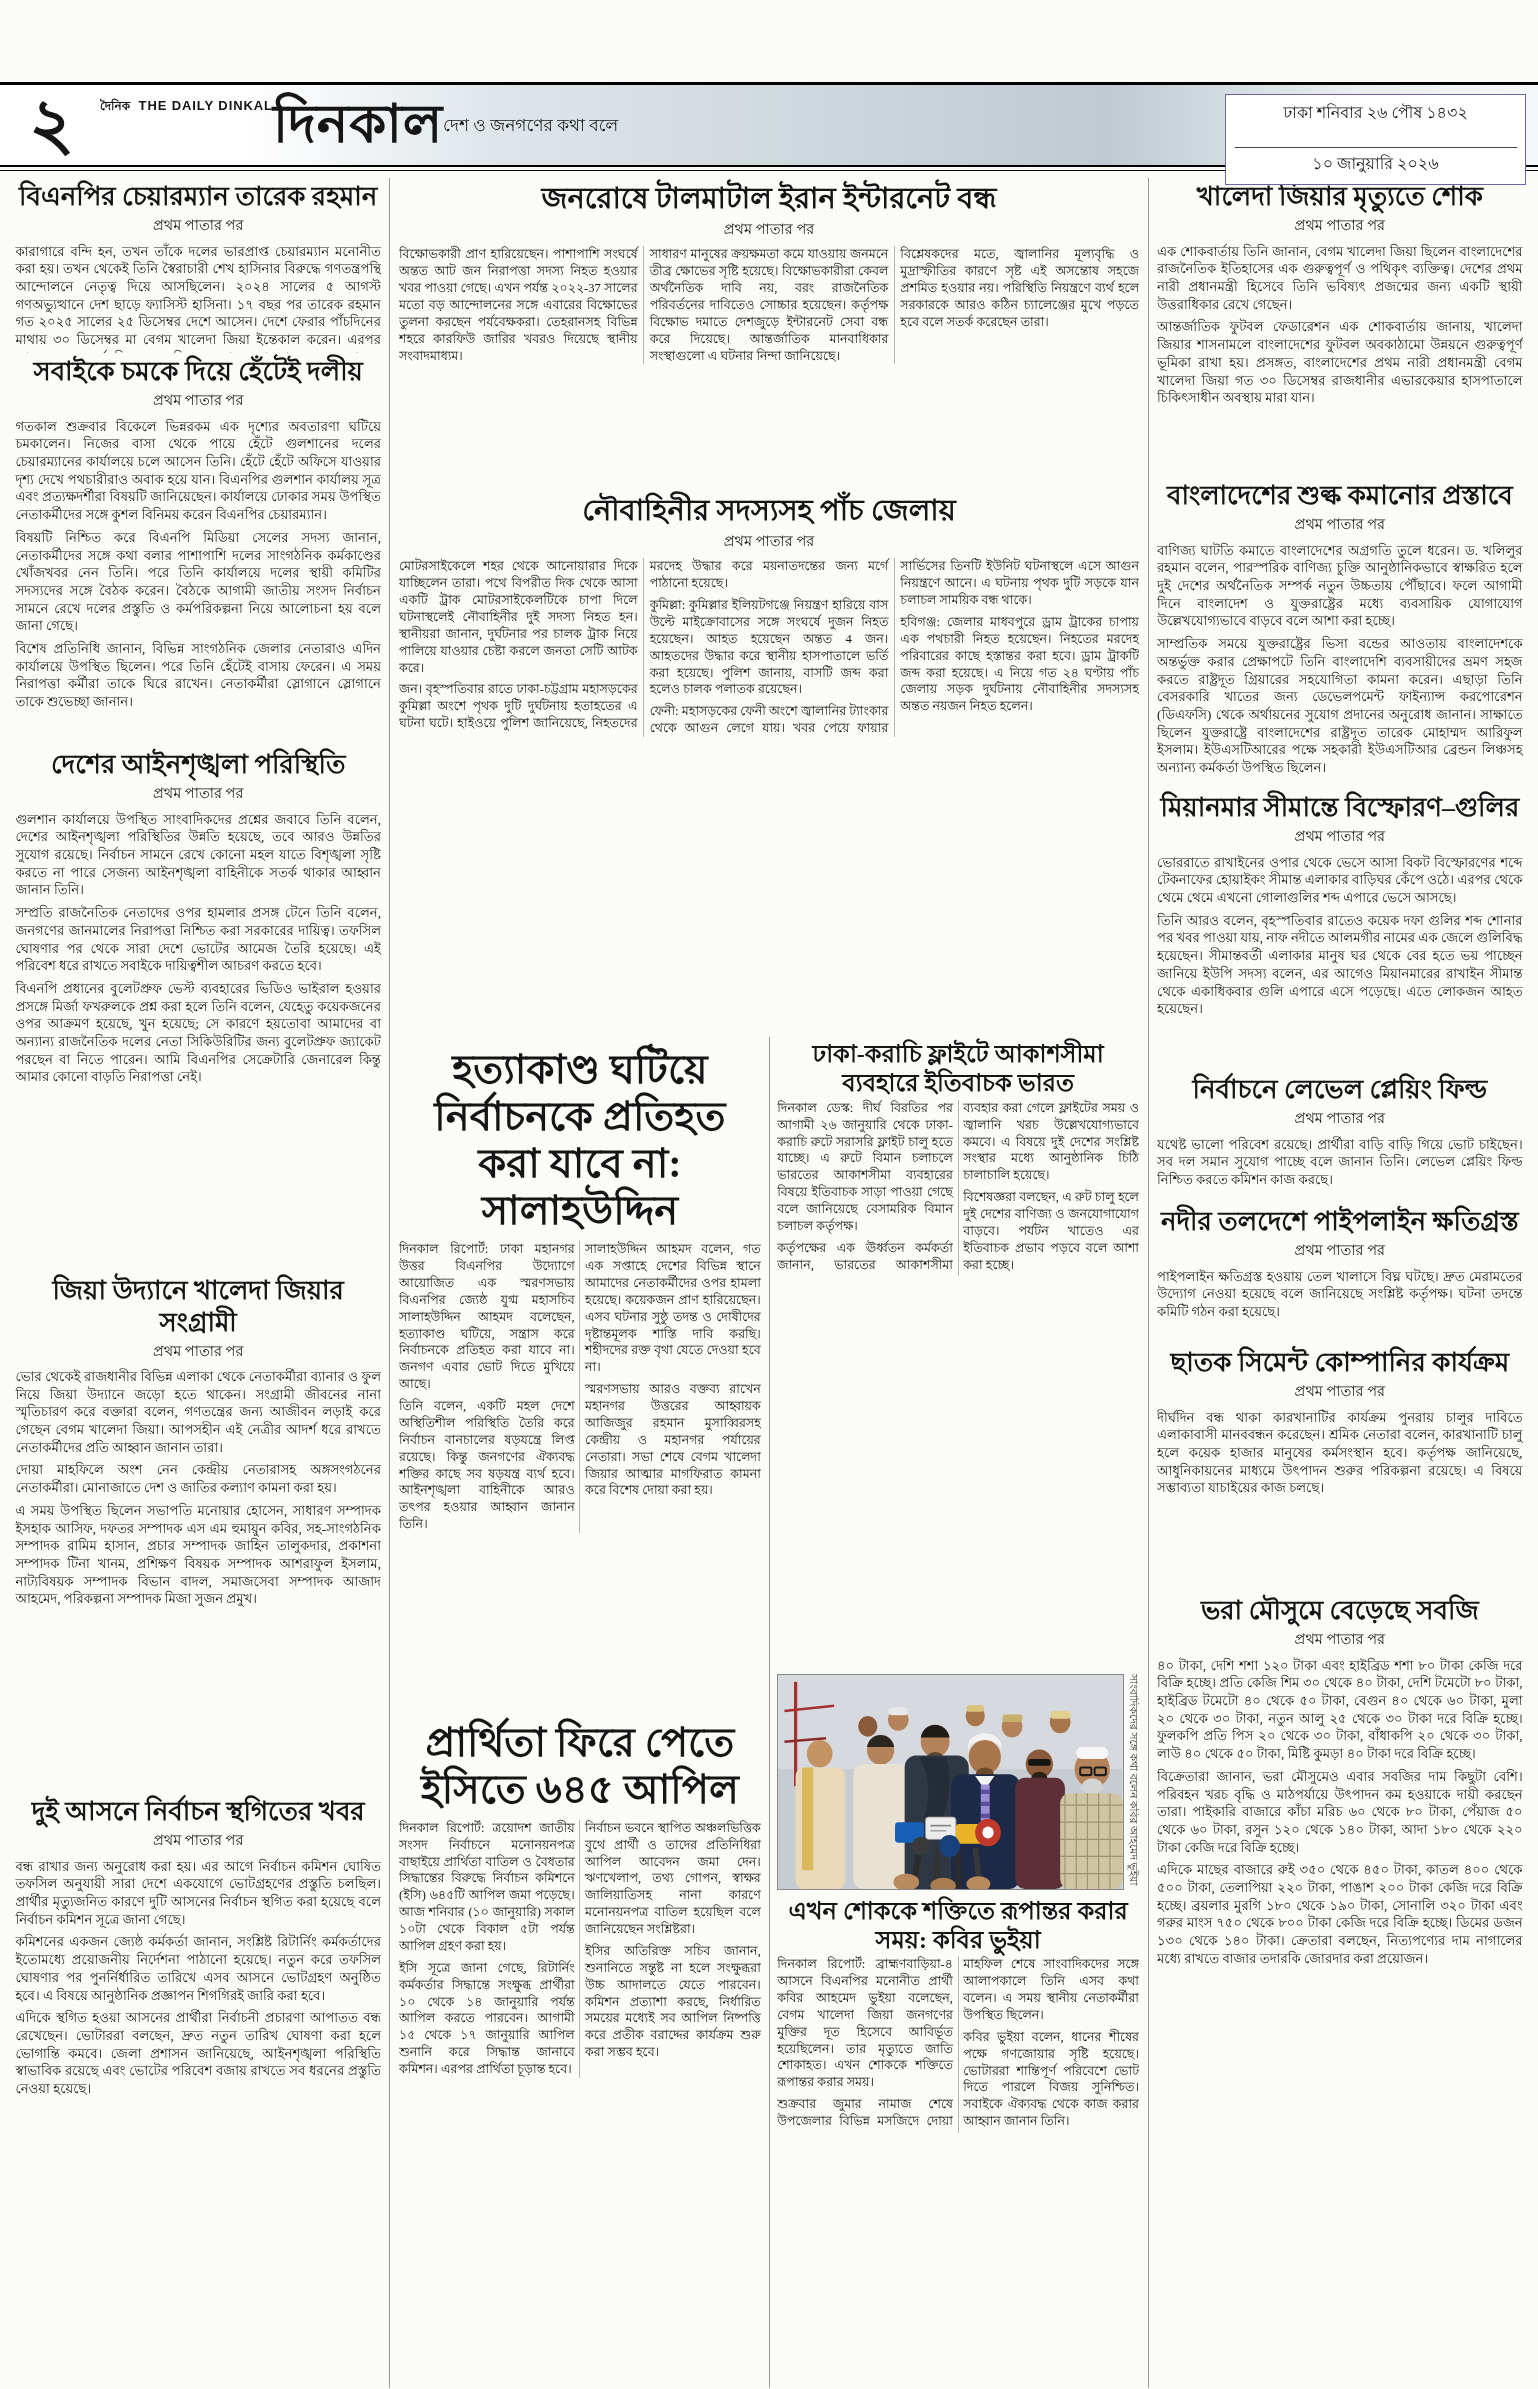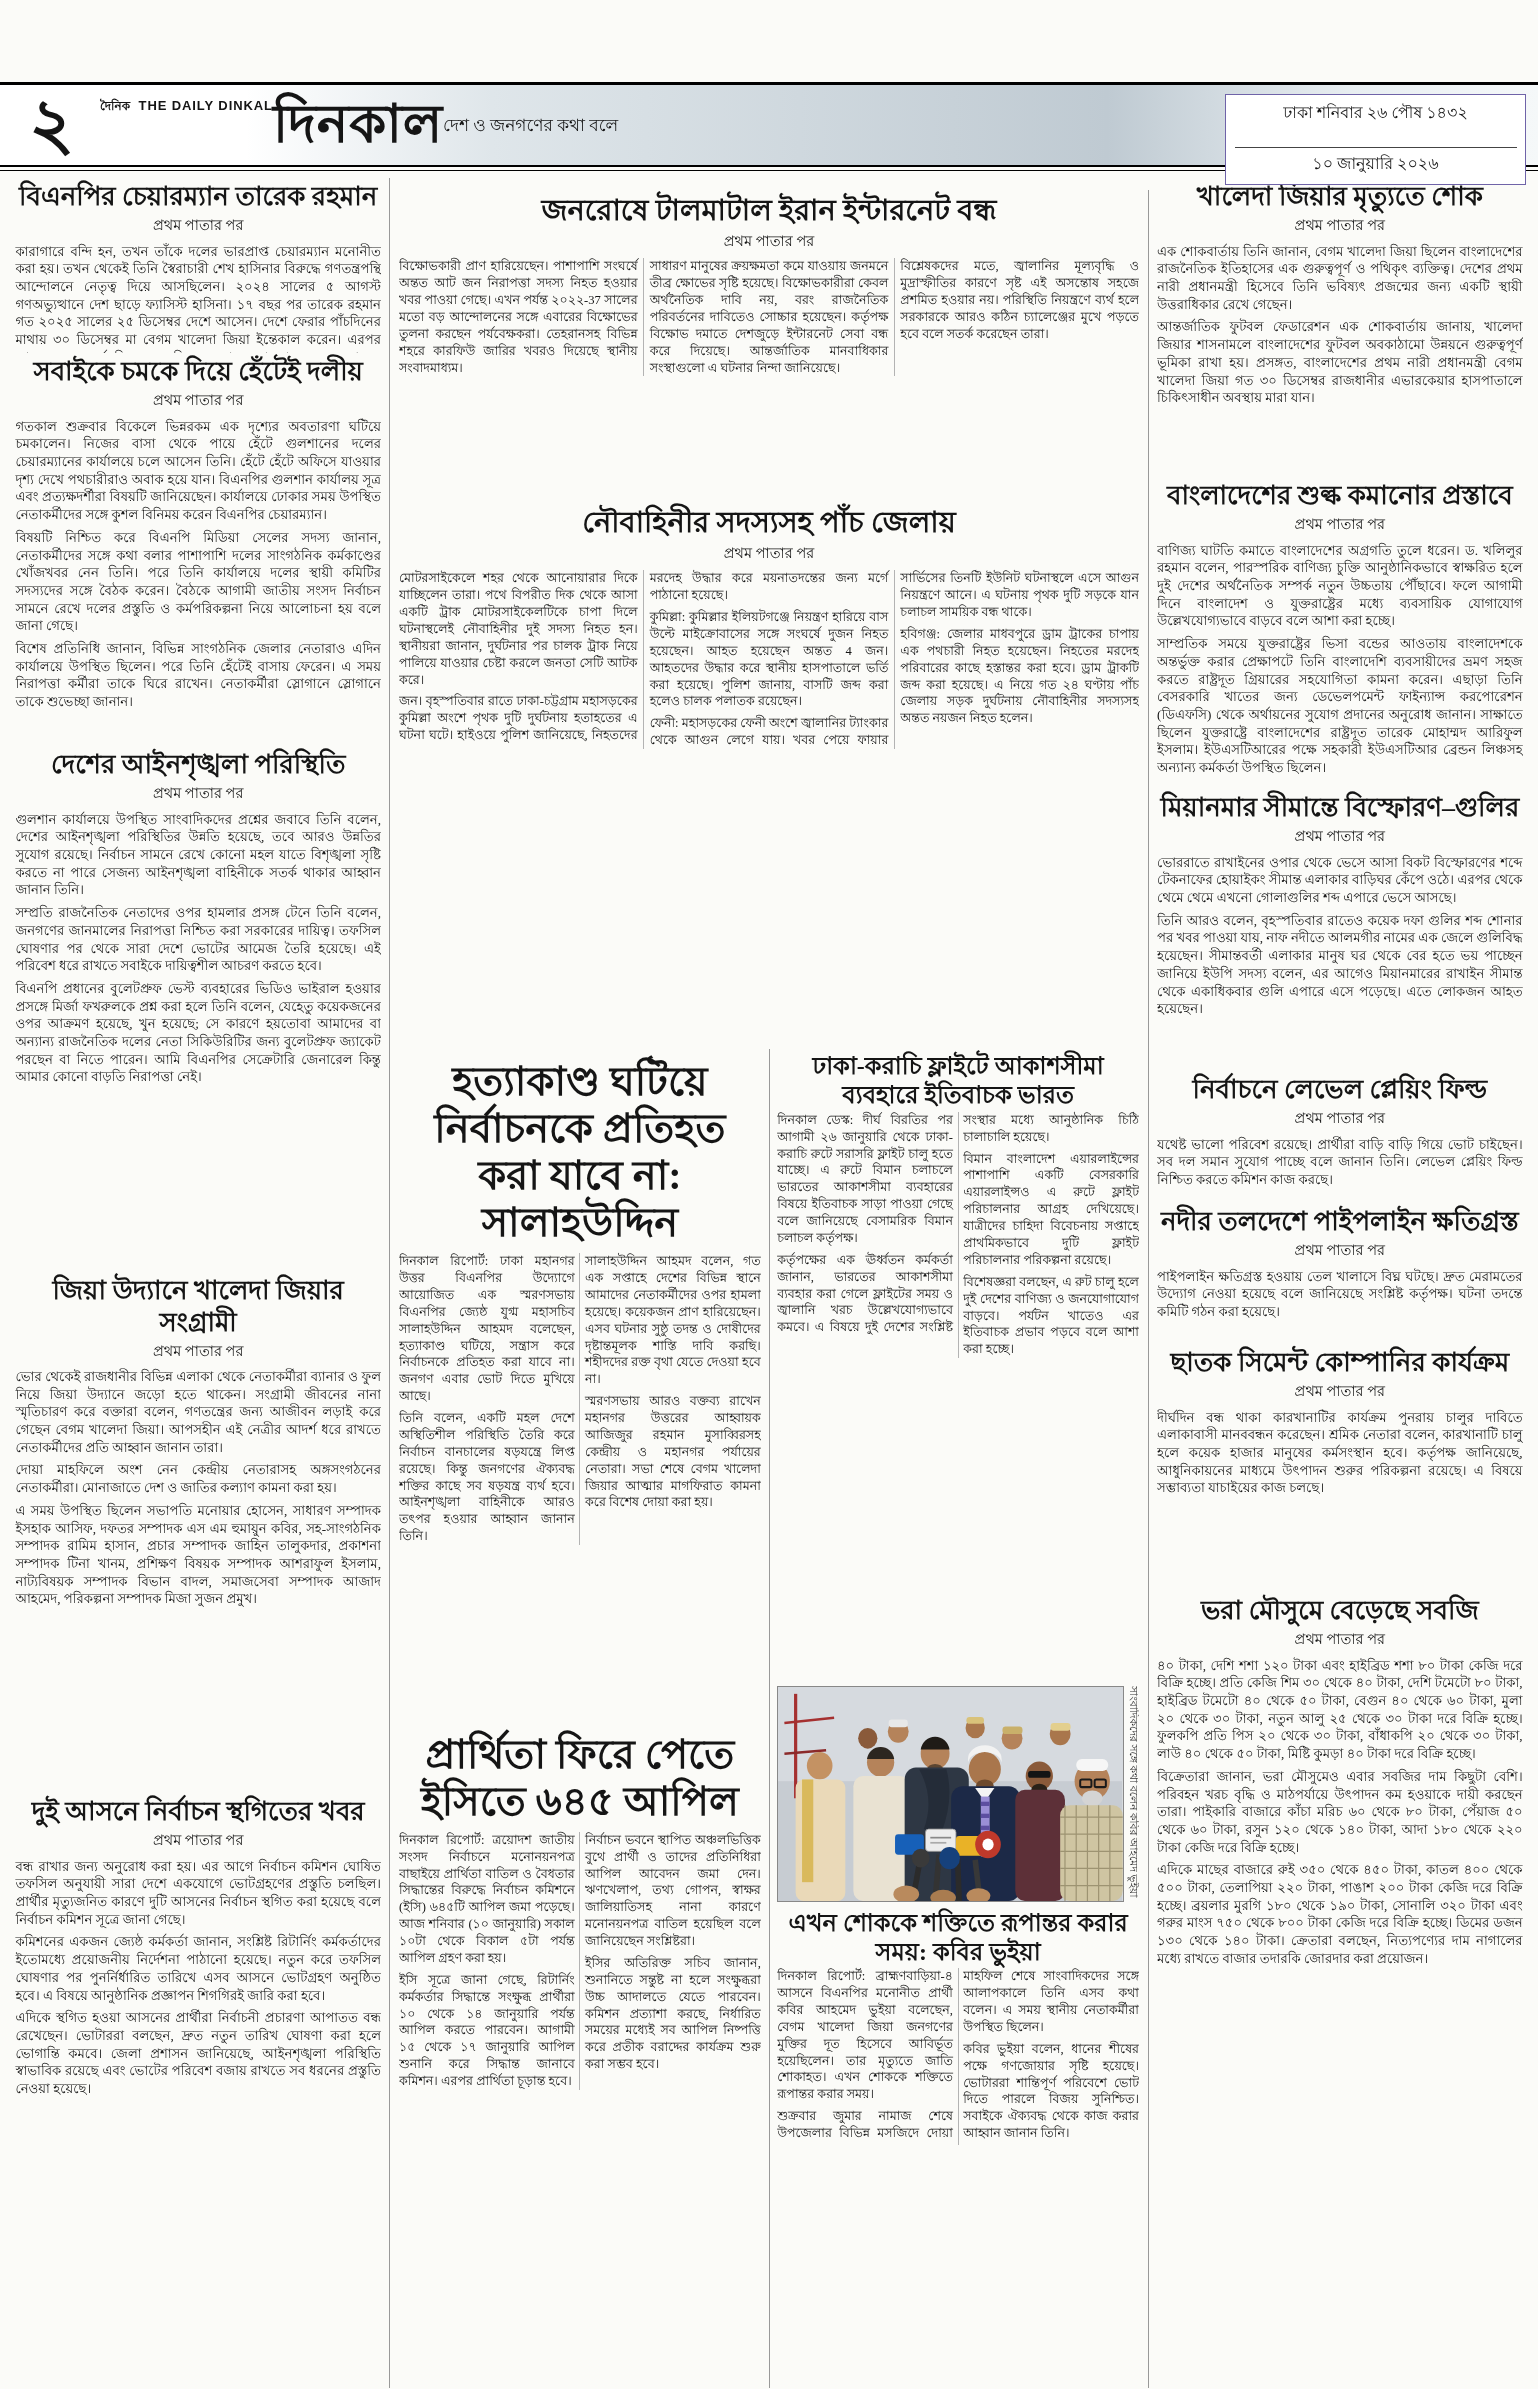--- a/index.html
+++ b/index.html
@@ -26,21 +26,21 @@
   .logo-tag{font-size:17px;margin-top:1.7px;}
   .datebox{
     position:absolute;right:12px;top:8.5px;width:282px;background:#fff;
     border:1.7px solid #6f63a8;text-align:center;font-size:16px;padding:5.1px 8.5px 6px;
   }
   .datebox .d1{border-bottom:0.9px solid #444;padding-bottom:20px;}
   .datebox .d2{padding-top:3.4px;}
   
   .content{display:flex;height:2210px;margin:6.8px 15.4px 0 15.4px;overflow:hidden;}
   .colL{width:369px;padding-right:8.5px;border-right:0.9px solid #999;overflow:hidden;}
-  .colM{width:747px;padding:0 8.5px;border-right:0.9px solid #999;overflow:hidden;margin-top:12px;}
+  .colM{width:747px;padding:0 8.5px;border-right:0.9px solid #999;overflow:hidden;}
   .colR{width:369px;padding-left:8.5px;overflow:hidden;}
   article{overflow:hidden;}
   .hl{font-size:26px;font-weight:700;text-align:center;line-height:1.2;margin:3.4px 0 1.7px;}
   .hl-md{font-size:29px;}
   .hl-lg{font-size:24px;}
   .hl-xl{font-size:40px;line-height:1.18;margin:8.5px 0 6.8px;}
   .cont{font-size:14.5px;text-align:center;margin:0 0 4.3px;}
   .bp{font-size:13.2px;line-height:1.34;text-align:justify;margin:0 0 5.1px;}
   .bp:empty{display:none;}
   .cols3{column-count:3;column-gap:12px;column-rule:0.9px solid #b3b3b3;}
@@ -164,21 +164,20 @@
             </div>
           </article>
         </div>
 
         <div class="half half-r">
           <article style="height:632px">
             <h2 class="hl hl-lg">ঢাকা-করাচি ফ্লাইটে আকাশসীমা ব্যবহারে ইতিবাচক ভারত</h2>
             <div class="cols2">
               <p class="bp">দিনকাল ডেস্ক: দীর্ঘ বিরতির পর আগামী ২৬ জানুয়ারি থেকে ঢাকা-করাচি রুটে সরাসরি ফ্লাইট চালু হতে যাচ্ছে। এ রুটে বিমান চলাচলে ভারতের আকাশসীমা ব্যবহারের বিষয়ে ইতিবাচক সাড়া পাওয়া গেছে বলে জানিয়েছে বেসামরিক বিমান চলাচল কর্তৃপক্ষ।</p>
               <p class="bp">কর্তৃপক্ষের এক ঊর্ধ্বতন কর্মকর্তা জানান, ভারতের আকাশসীমা ব্যবহার করা গেলে ফ্লাইটের সময় ও জ্বালানি খরচ উল্লেখযোগ্যভাবে কমবে। এ বিষয়ে দুই দেশের সংশ্লিষ্ট সংস্থার মধ্যে আনুষ্ঠানিক চিঠি চালাচালি হয়েছে।</p>
-              <p class="bp">বিমান বাংলাদেশ এয়ারলাইন্সের পাশাপাশি একটি বেসরকারি এয়ারলাইন্সও এ রুটে ফ্লাইট পরিচালনার আগ্রহ দেখিয়েছে। যাত্রীদের চাহিদা বিবেচনায় সপ্তাহে প্রাথমিকভাবে দুটি ফ্লাইট পরিচালনার পরিকল্পনা রয়েছে।</p>
               <p class="bp">বিশেষজ্ঞরা বলছেন, এ রুট চালু হলে দুই দেশের বাণিজ্য ও জনযোগাযোগ বাড়বে। পর্যটন খাতেও এর ইতিবাচক প্রভাব পড়বে বলে আশা করা হচ্ছে।</p>
             </div>
           </article>
 
           <div class="photo-row">
             <div class="photo-frame">
               <svg viewBox="0 0 430 250" preserveAspectRatio="none">
                 <rect x="0" y="0" width="430" height="250" fill="#c7ccd2"></rect>
                 <rect x="0" y="0" width="430" height="110" fill="#d6dadf"></rect>
 

